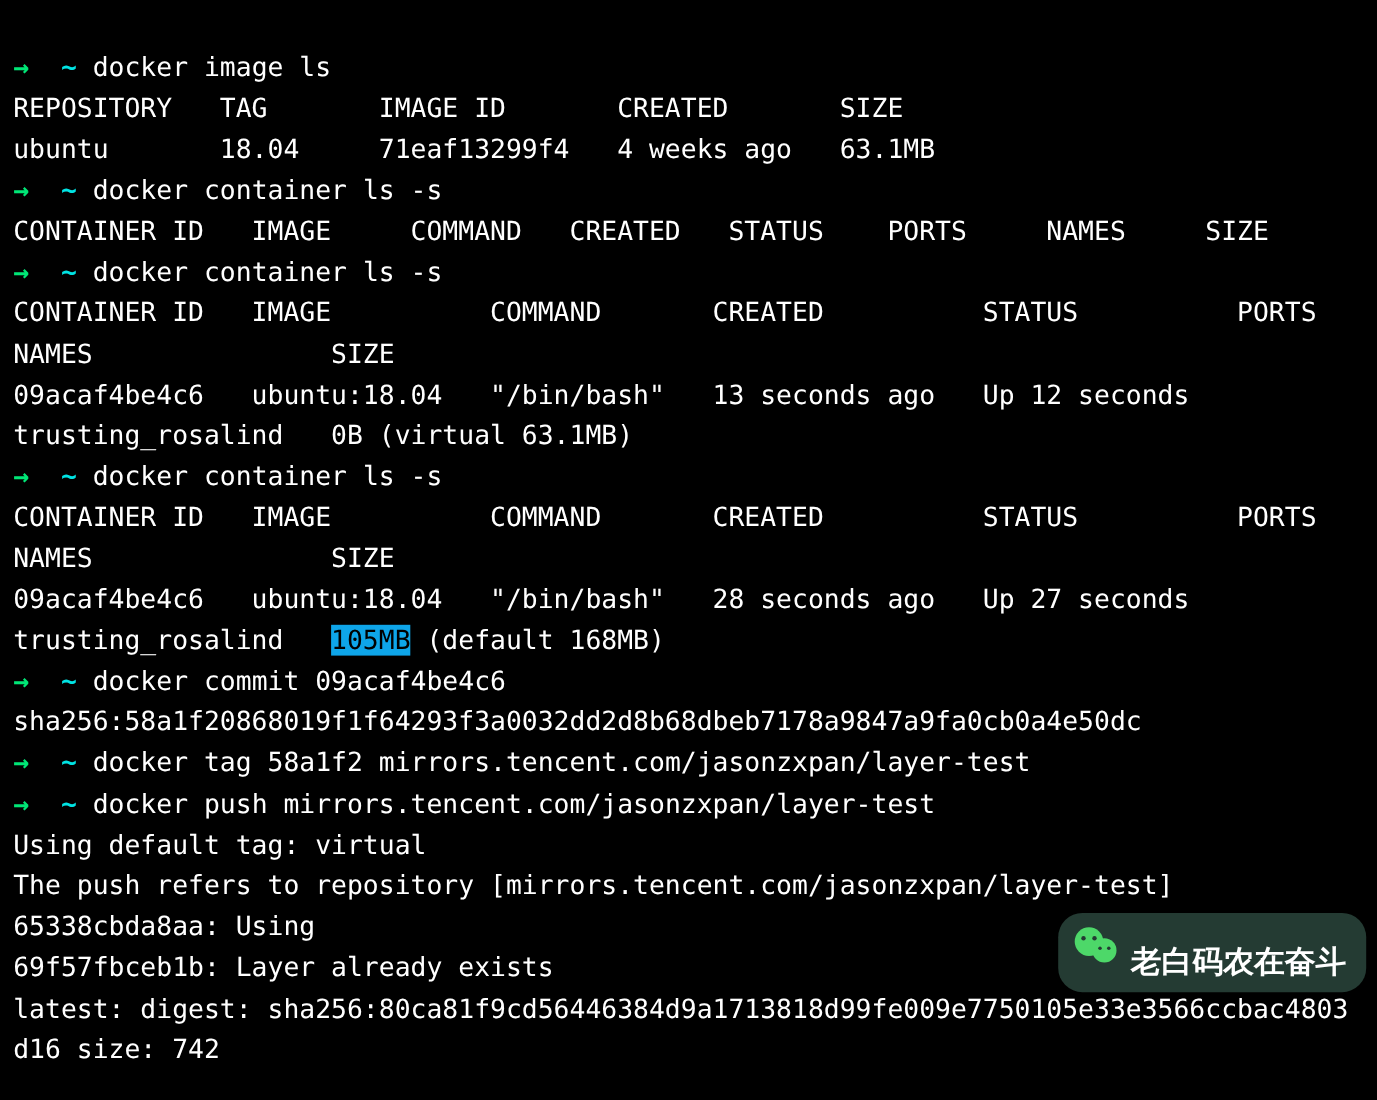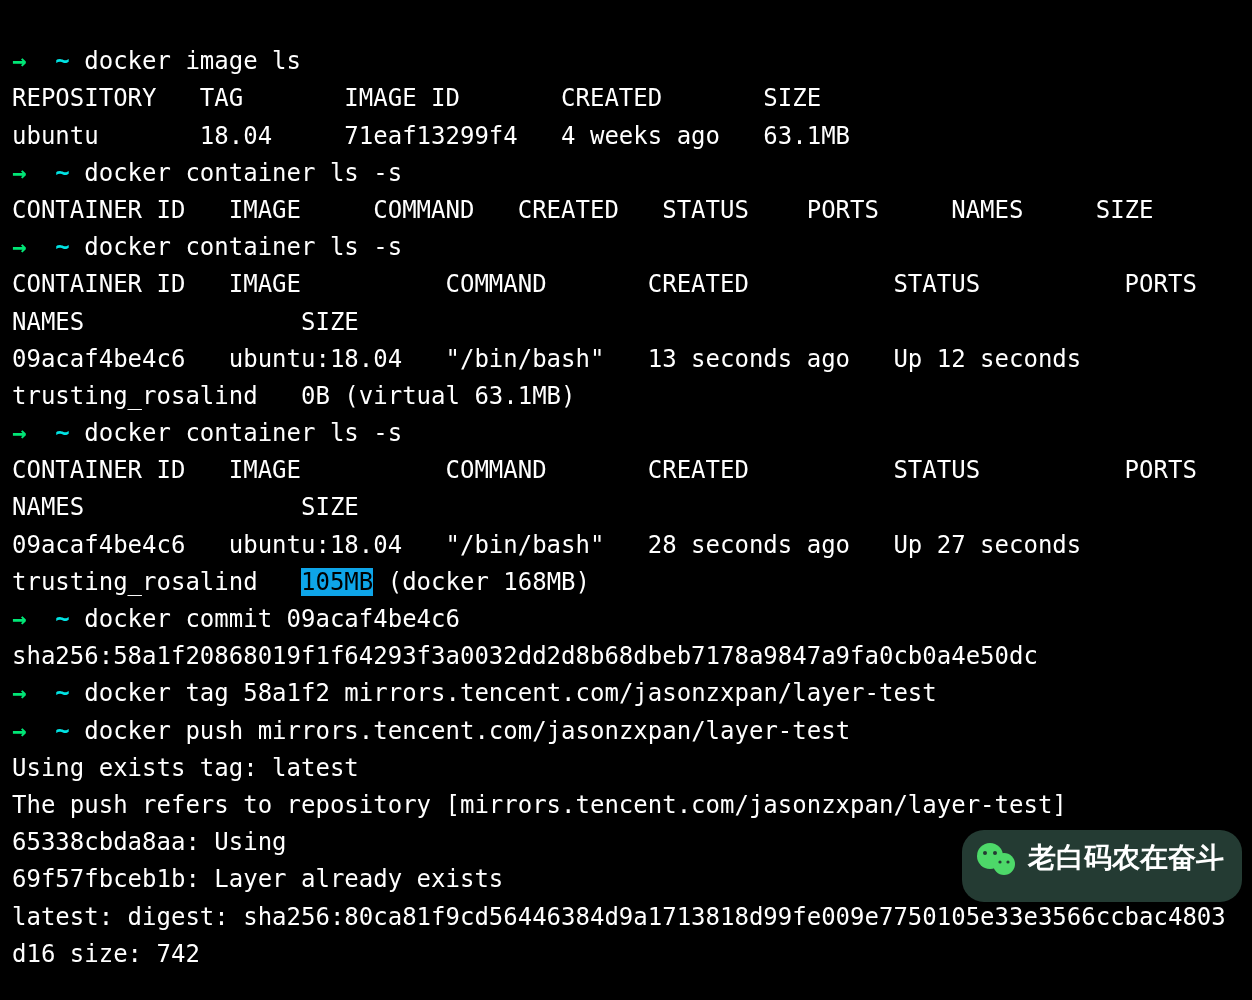--- a/index.html
+++ b/index.html
@@ -40,21 +40,21 @@
   }
   .wechat-badge {
     position: absolute;
     right: 10px;
     top: 830px;
     background: #243b33;
     color: #ffffff;
     border-radius: 22px;
     padding: 6px 18px 6px 10px;
     display: flex;
-    align-items: flex-start;
+    align-items: flex-end;
     gap: 8px;
     font-family: "PingFang SC", "Microsoft YaHei", sans-serif;
     font-size: 28px;
     font-weight: 700;
   }
   .wechat-badge svg {
     width: 48px;
     height: 48px;
   }
 </style>
@@ -65,26 +65,26 @@
 <span class="prompt-arrow">→</span>  <span class="prompt-tilde">~</span> <span class="cmd">docker image ls</span>
 <span class="out">REPOSITORY   TAG       IMAGE ID       CREATED       SIZE</span>
 <span class="out">ubuntu       18.04     71eaf13299f4   4 weeks ago   63.1MB</span>
 <span class="prompt-arrow">→</span>  <span class="prompt-tilde">~</span> <span class="cmd">docker container ls -s</span>
 <span class="out">CONTAINER ID   IMAGE     COMMAND   CREATED   STATUS    PORTS     NAMES     SIZE</span>
 <span class="prompt-arrow">→</span>  <span class="prompt-tilde">~</span> <span class="cmd">docker container ls -s</span>
 <span class="out">CONTAINER ID   IMAGE          COMMAND       CREATED          STATUS          PORTS     NAMES               SIZE</span>
 <span class="out">09acaf4be4c6   ubuntu:18.04   "/bin/bash"   13 seconds ago   Up 12 seconds             trusting_rosalind   0B (virtual 63.1MB)</span>
 <span class="prompt-arrow">→</span>  <span class="prompt-tilde">~</span> <span class="cmd">docker container ls -s</span>
 <span class="out">CONTAINER ID   IMAGE          COMMAND       CREATED          STATUS          PORTS     NAMES               SIZE</span>
-<span class="out">09acaf4be4c6   ubuntu:18.04   "/bin/bash"   28 seconds ago   Up 27 seconds             trusting_rosalind   </span><span class="hl">105MB</span><span class="out"> (docker 168MB)</span>
+<span class="out">09acaf4be4c6   ubuntu:18.04   "/bin/bash"   28 seconds ago   Up 27 seconds             trusting_rosalind   </span><span class="hl">105MB</span><span class="out"> (default 168MB)</span>
 <span class="prompt-arrow">→</span>  <span class="prompt-tilde">~</span> <span class="cmd">docker commit 09acaf4be4c6</span>
 <span class="out">sha256:58a1f20868019f1f64293f3a0032dd2d8b68dbeb7178a9847a9fa0cb0a4e50dc</span>
 <span class="prompt-arrow">→</span>  <span class="prompt-tilde">~</span> <span class="cmd">docker tag 58a1f2 mirrors.tencent.com/jasonzxpan/layer-test</span>
 <span class="prompt-arrow">→</span>  <span class="prompt-tilde">~</span> <span class="cmd">docker push mirrors.tencent.com/jasonzxpan/layer-test</span>
-<span class="out">Using exists tag: latest</span>
+<span class="out">Using default tag: virtual</span>
 <span class="out">The push refers to repository [mirrors.tencent.com/jasonzxpan/layer-test]</span>
 <span class="out">65338cbda8aa: Using</span>
 <span class="out">69f57fbceb1b: Layer already exists</span>
 <span class="out">latest: digest: sha256:80ca81f9cd56446384d9a1713818d99fe009e7750105e33e3566ccbac4803d16 size: 742</span>
 </div>
 
 <div class="wechat-badge">
   <span>
     <svg viewBox="0 0 48 48">
       <circle cx="18" cy="20" r="13" fill="#4dd869"></circle>

